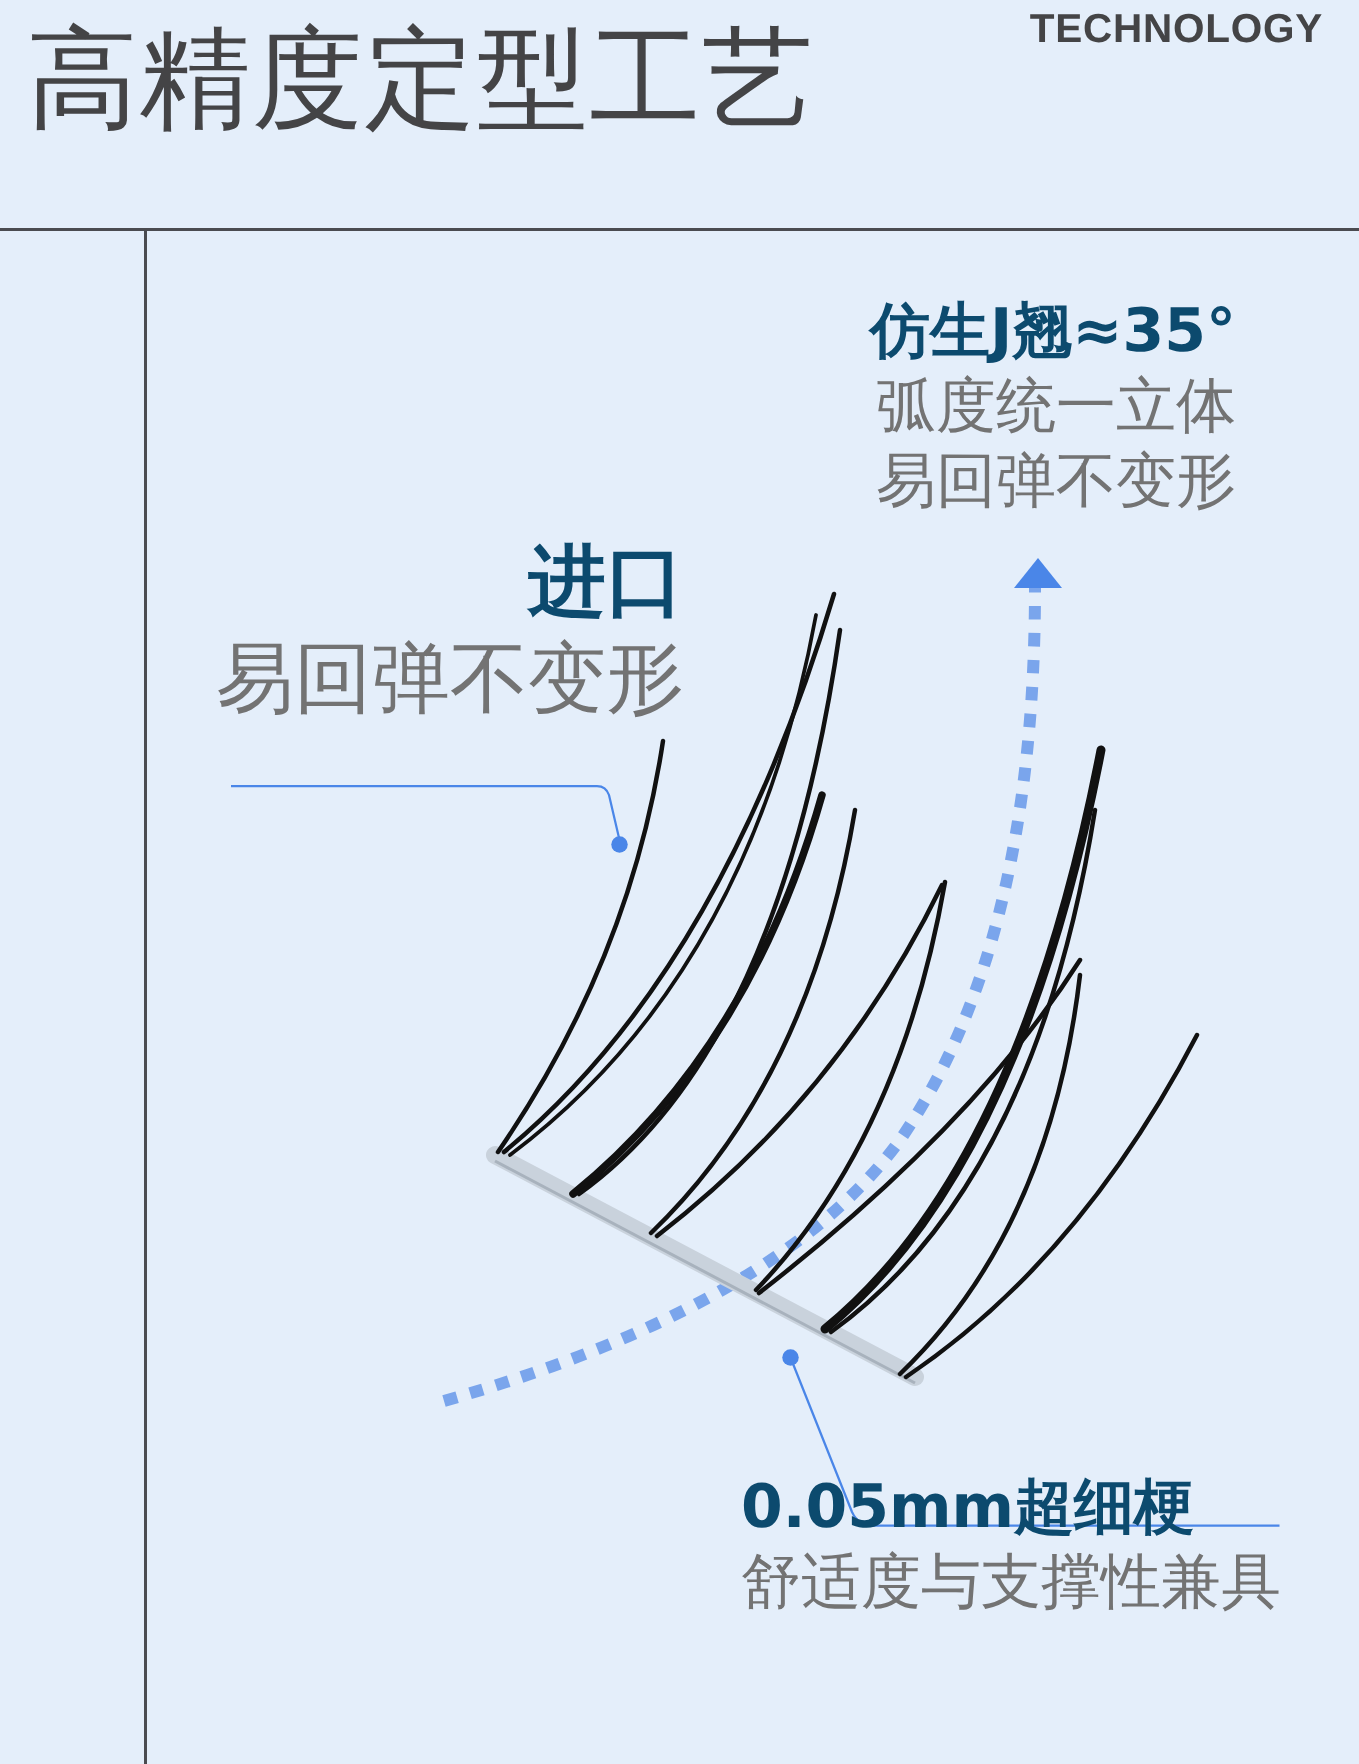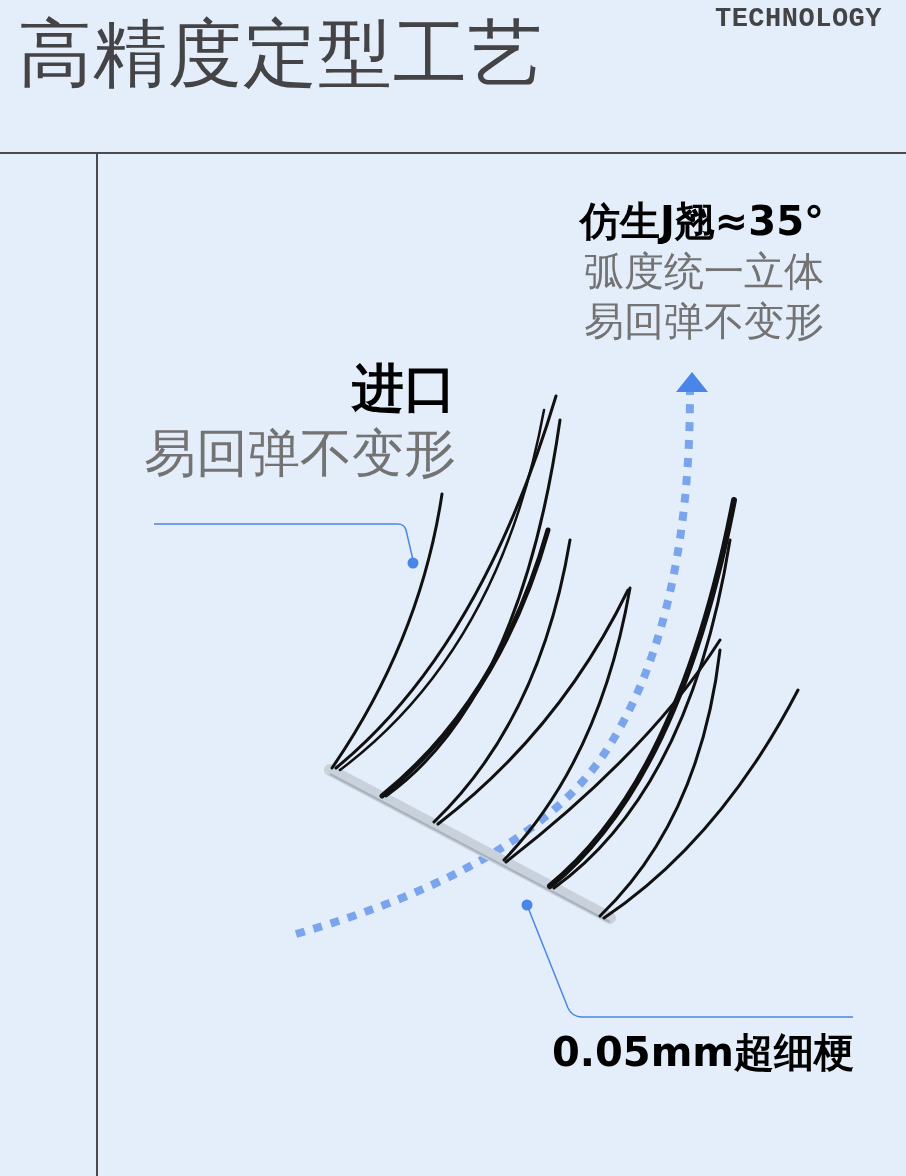--- a/index.html
+++ b/index.html
@@ -1,26 +1,26 @@
 <!DOCTYPE html>
 <html><head>
 <meta charset="utf-8">
 <style>
   html,body{margin:0;padding:0;}
   body{width:906px;height:1176px;background:#e4eefa;position:relative;overflow:hidden;font-family:"DejaVu Sans","Liberation Sans",sans-serif;color:#3f3f41;}
   .title{position:absolute;left:18px;top:-2px;font-size:74px;font-weight:500;letter-spacing:1px;color:#444446;line-height:110px;white-space:nowrap;}
-  .subtitle{position:absolute;right:24px;top:4px;font-size:27px;font-weight:bold;color:#444446;letter-spacing:0.5px;font-family:Liberation Mono, monospace;margin-left:32px;}
+  .subtitle{position:absolute;right:24px;top:4px;font-size:27px;font-weight:bold;color:#444446;letter-spacing:0.5px;font-family:Liberation Sans, sans-serif;margin-left:32px;}
   .hline{position:absolute;left:0;top:152px;width:906px;height:2px;background:#4a4b50;}
   .vline{position:absolute;left:96px;top:152px;width:2px;height:1024px;background:#4a4b50;}
   .callout{position:absolute;line-height:1.25;white-space:nowrap;}
-  .callout .b{font-weight:bold;color:#000000;}
+  .callout .b{font-weight:bold;color:#0c4a6e;}
   .callout .n{color:#737373;}
   .c1{right:82px;top:196px;text-align:right;font-size:40px;}
   .c2{left:144px;top:356px;text-align:right;font-size:52px;}
-  .c3{right:52px;top:1027px;text-align:left;font-size:40px;}
+  .c3{right:52px;top:980px;text-align:left;font-size:40px;}
   svg.art{position:absolute;left:0;top:0;}
 </style>
 </head>
 <body>
 
 <div class="title">高精度定型工艺</div>
 <div class="subtitle">TECHNOLOGY</div>
 <div class="hline"></div>
 <div class="vline"></div>
 
@@ -68,13 +68,14 @@
   <div class="n">易回弹不变形</div>
 </div>
 
 <div class="callout c2">
   <div class="b">进口</div>
   <div class="n">易回弹不变形</div>
 </div>
 
 <div class="callout c3">
   <div class="b">0.05mm超细梗</div>
+  <div class="n">舒适度与支撑性兼具</div>
 </div>
 
 </body></html>

